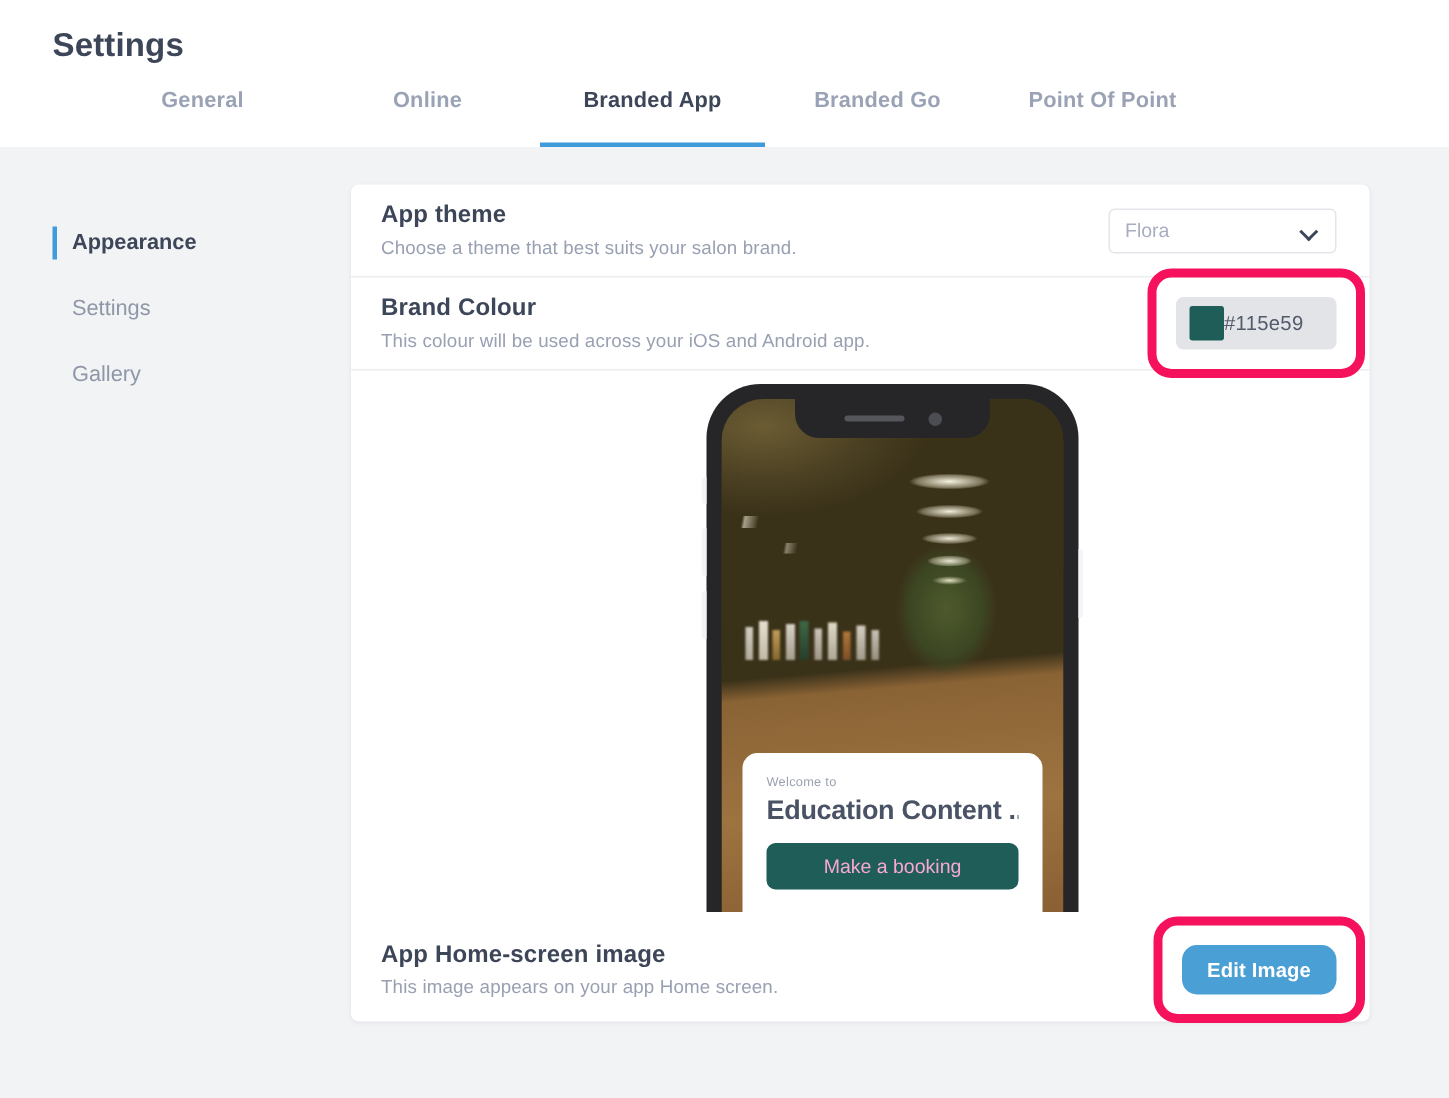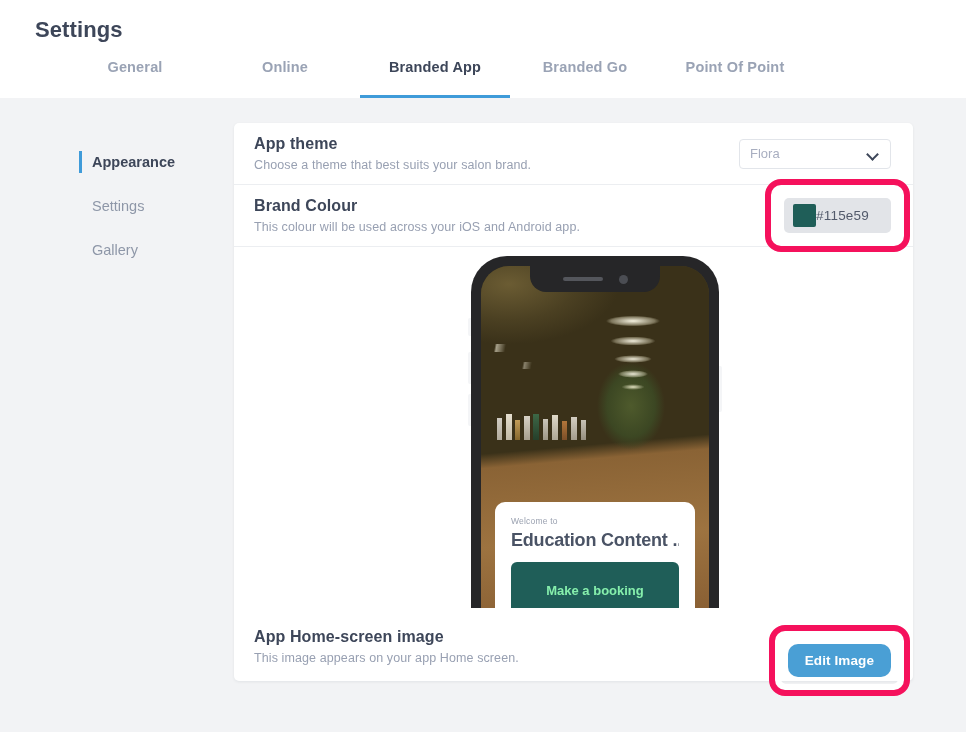--- a/index.html
+++ b/index.html
@@ -60,21 +60,20 @@
 
   
   .body-wrap {
     display: flex;
     padding: 25px 0 0 0;
   }
   .sidebar {
     width: 234px;
     flex: 0 0 234px;
     padding-top: 17px;
-    padding-left: 44px;
   }
   .side-item {
     position: relative;
     height: 44px;
     display: flex;
     align-items: center;
     padding-left: 48px;
     font-size: 14.5px;
     color: #8e97a8;
     cursor: pointer;
@@ -331,34 +330,34 @@
     font-size: 18px;
     font-weight: 700;
     color: #4a5365;
     white-space: nowrap;
     overflow: hidden;
     letter-spacing: -.2px;
     margin-bottom: 11px;
   }
   .booking-btn {
     background: #1f5e58;
-    color: #86efac;
+    color: #f9a8d4;
     font-size: 13px;
-    font-weight: 700;
+    font-weight: 400;
     text-align: center;
-    padding: 21px 0;
+    padding: 8px 0;
     border-radius: 6px;
     cursor: pointer;
   }
 
   
   .bottom-row {
     position: relative;
     display: flex;
-    align-items: flex-end;
+    align-items: center;
     justify-content: space-between;
     padding: 0 22px 0 20px;
     height: 62px;
     background: #fff;
     border-radius: 0 0 5px 5px;
     z-index: 3;
   }
   .edit-btn {
     background: #4a9fd5;
     color: #fff;

